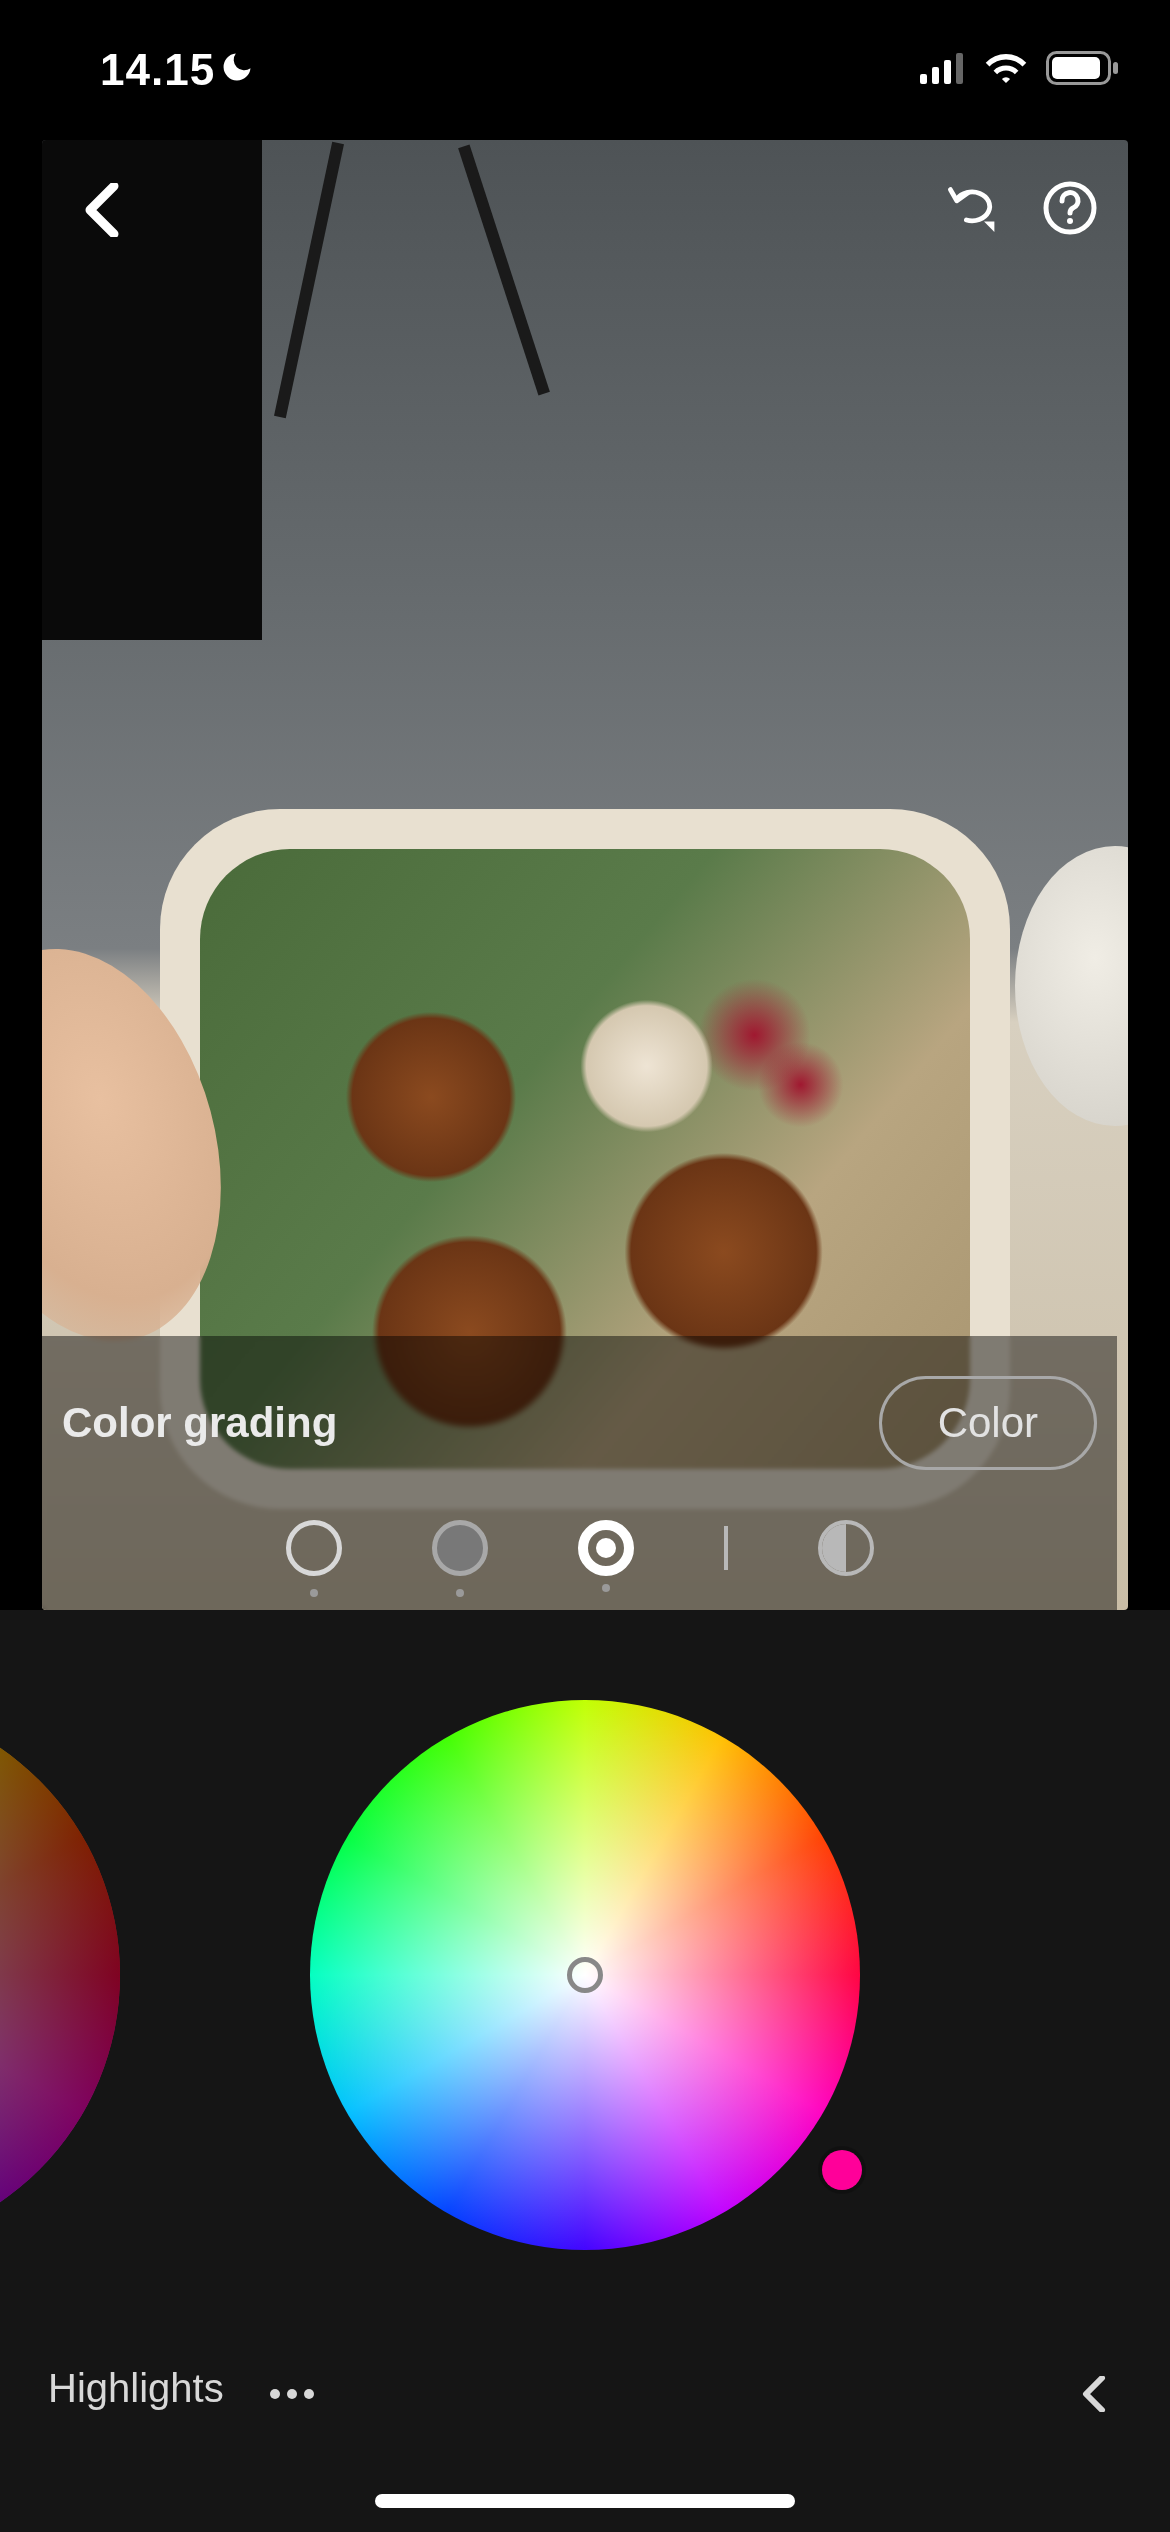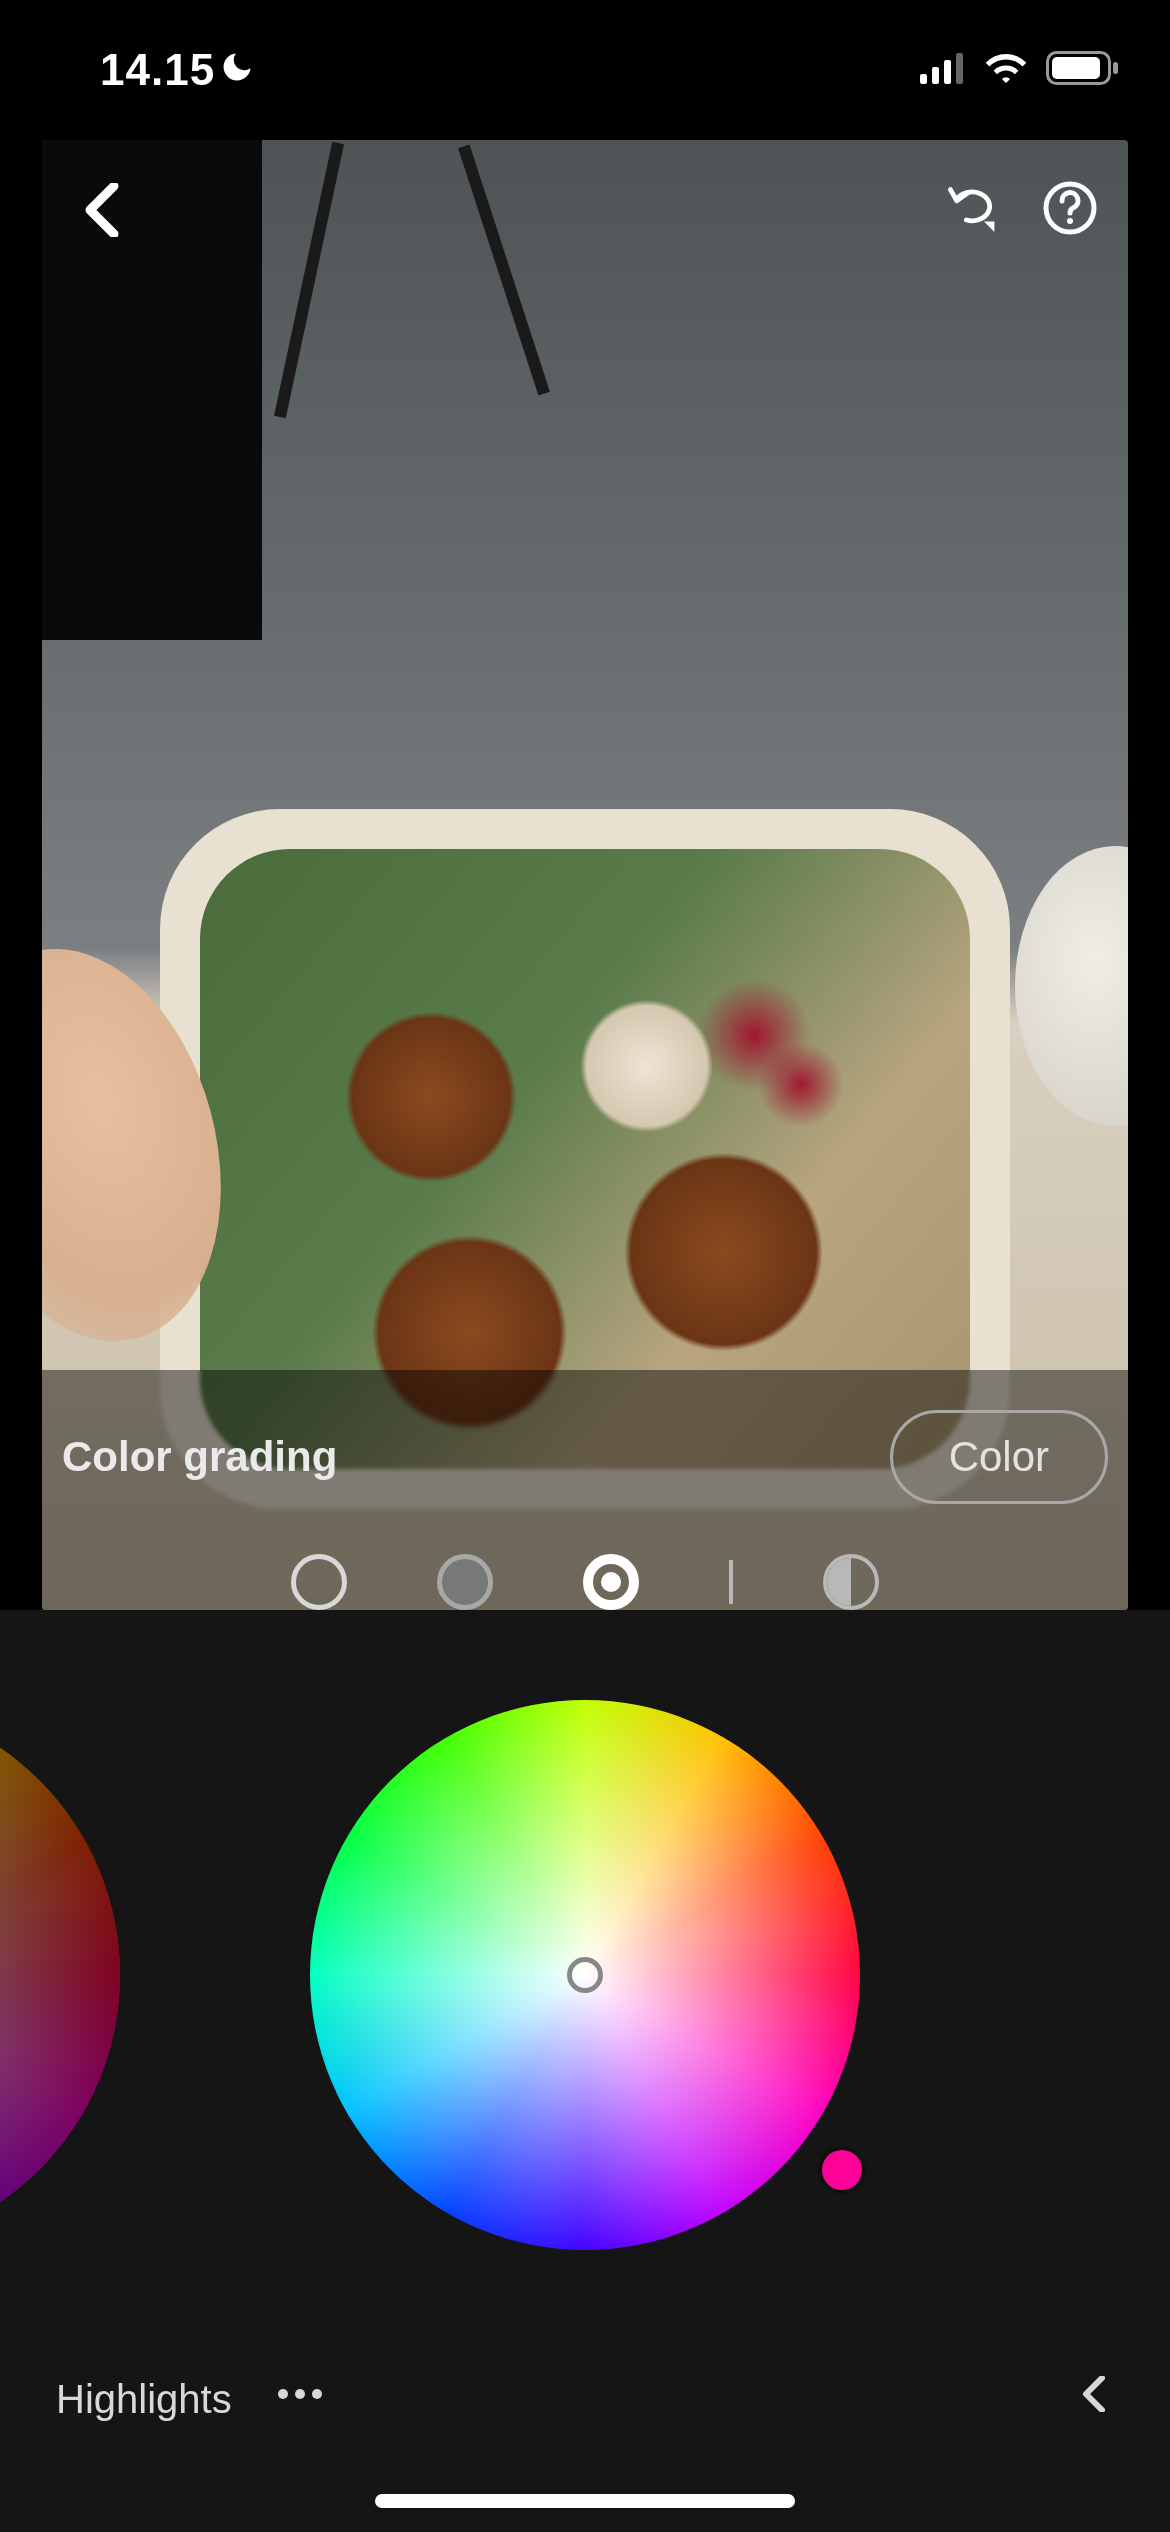--- a/index.html
+++ b/index.html
@@ -31,21 +31,21 @@
     .stool-leg2 { position: absolute; top: 0; left: 42%; width: 12px; height: 260px; background: #1a1a1a; transform: rotate(-18deg); }
     .dark-block { position: absolute; top: 0; left: 0; width: 220px; height: 500px; background: #0a0a0a; }
 
     
     .photo-overlay { position: absolute; top: 0; left: 0; right: 0; padding: 40px 30px; display: flex; justify-content: space-between; align-items: flex-start; }
     .back-btn { width: 60px; height: 60px; display: flex; align-items: center; justify-content: center; cursor: pointer; }
     .right-icons { display: flex; gap: 42px; align-items: center; }
     .icon-btn { width: 56px; height: 56px; display: flex; align-items: center; justify-content: center; cursor: pointer; }
 
     
-    .photo-bottom-overlay { position: absolute; bottom: 0; left: 0; right: 0; height: 240px; background: rgba(0,0,0,0.45); backdrop-filter: blur(2px); }
+    .photo-bottom-overlay { position: absolute; bottom: 0; left: 0; right: 11px; height: 274px; background: rgba(0,0,0,0.45); backdrop-filter: blur(2px); }
     .header-row { display: flex; justify-content: space-between; align-items: center; padding: 40px 20px 0 20px; }
     .panel-title { font-size: 42px; font-weight: 600; color: #eaeaea; }
     .done-btn { border: 3px solid #a8a8a8; background: transparent; color: #e2e2e2; font-size: 42px; font-weight: 500; padding: 20px 56px; border-radius: 50px; cursor: pointer; }
 
     .range-tabs { display: flex; justify-content: center; align-items: center; gap: 90px; margin-top: 50px; }
     .range-tab { width: 56px; height: 56px; border-radius: 50%; cursor: pointer; position: relative; }
     .range-tab.shadows { border: 5px solid #d8d8d8; background: transparent; }
     .range-tab.midtones { border: 5px solid #a8a8a8; background: #787878; }
     .range-tab.highlights { border: 10px solid #fff; background: transparent; position: relative; }
     .range-tab.highlights::after { content: ""; position: absolute; top: 50%; left: 50%; transform: translate(-50%,-50%); width: 20px; height: 20px; border-radius: 50%; background: #fff; }
@@ -60,21 +60,21 @@
     .color-wheel { position: absolute; border-radius: 50%; background: conic-gradient(from 90deg, #ff0040, #ff00c0, #c000ff, #4000ff, #0040ff, #00c0ff, #00ffC0, #00ff40, #40ff00, #c0ff00, #ffc000, #ff4000, #ff0040); }
     .color-wheel::after { content: ""; position: absolute; inset: 0; border-radius: 50%; background: radial-gradient(circle at 50% 50%, #fff 0%, rgba(255,255,255,0.0) 72%); }
     .wheel-main { width: 550px; height: 550px; left: 50%; top: 20px; transform: translateX(-50%); }
     .wheel-side { width: 550px; height: 550px; left: -430px; top: 20px; }
     .wheel-side::before { content: ""; position: absolute; inset: 0; border-radius: 50%; background: radial-gradient(circle at 50% 50%, rgba(0,0,0,0.5) 0%, rgba(0,0,0,0.5) 100%); z-index: 2; }
     .wheel-picker { position: absolute; width: 36px; height: 36px; border: 5px solid #888; border-radius: 50%; background: transparent; top: 50%; left: 50%; transform: translate(-50%,-50%); z-index: 3; cursor: grab; }
     .wheel-handle { position: absolute; width: 40px; height: 40px; background: #ff0099; border-radius: 50%; right: -2px; bottom: 60px; z-index: 3; cursor: grab; box-shadow: 0 0 0 4px rgba(0,0,0,0.2); }
 
     
     .bottom-bar { position: absolute; left: 0; right: 0; bottom: 110px; padding: 0 48px; display: flex; justify-content: space-between; align-items: center; }
-    .bottom-left { display: flex; align-items: flex-end; gap: 40px; margin-left: 8px; }
+    .bottom-left { display: flex; align-items: flex-start; gap: 40px; }
     .slider-label { font-size: 40px; color: #d8d8d8; font-weight: 400; }
     .more-dots { width: 56px; height: 56px; display: flex; align-items: center; justify-content: center; cursor: pointer; }
     .collapse-btn { width: 56px; height: 56px; display: flex; align-items: center; justify-content: center; cursor: pointer; }
 
     
     .home-indicator { position: absolute; bottom: 24px; left: 50%; transform: translateX(-50%); width: 420px; height: 14px; background: #fff; border-radius: 10px; }
   </style>
 </head>
 <body>
 

